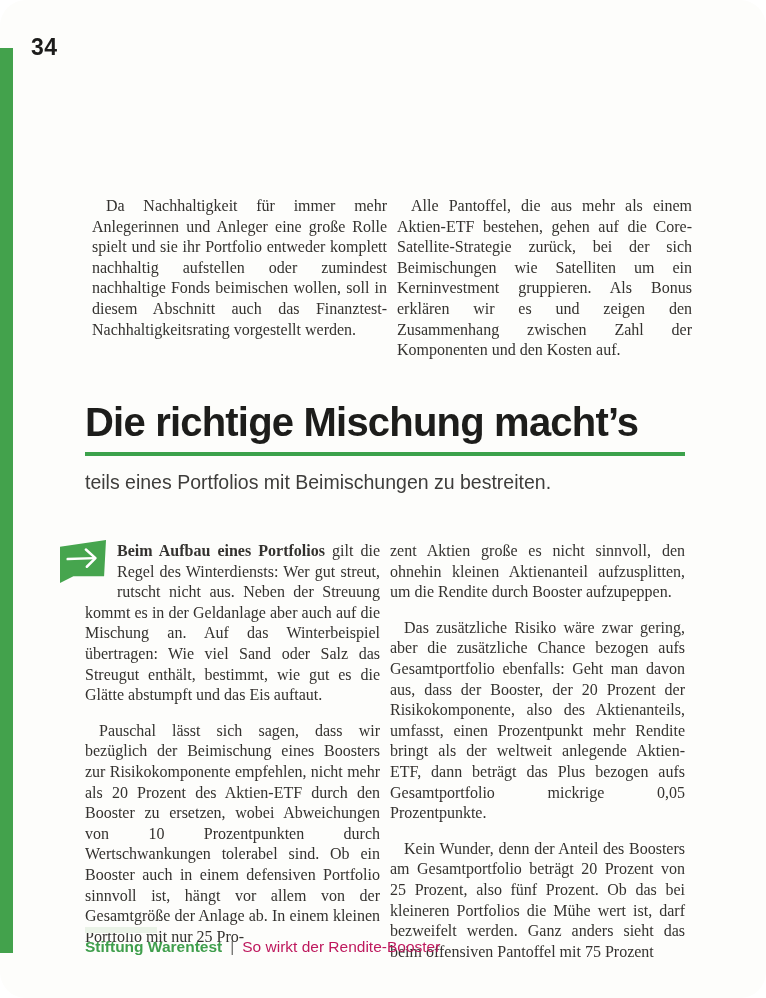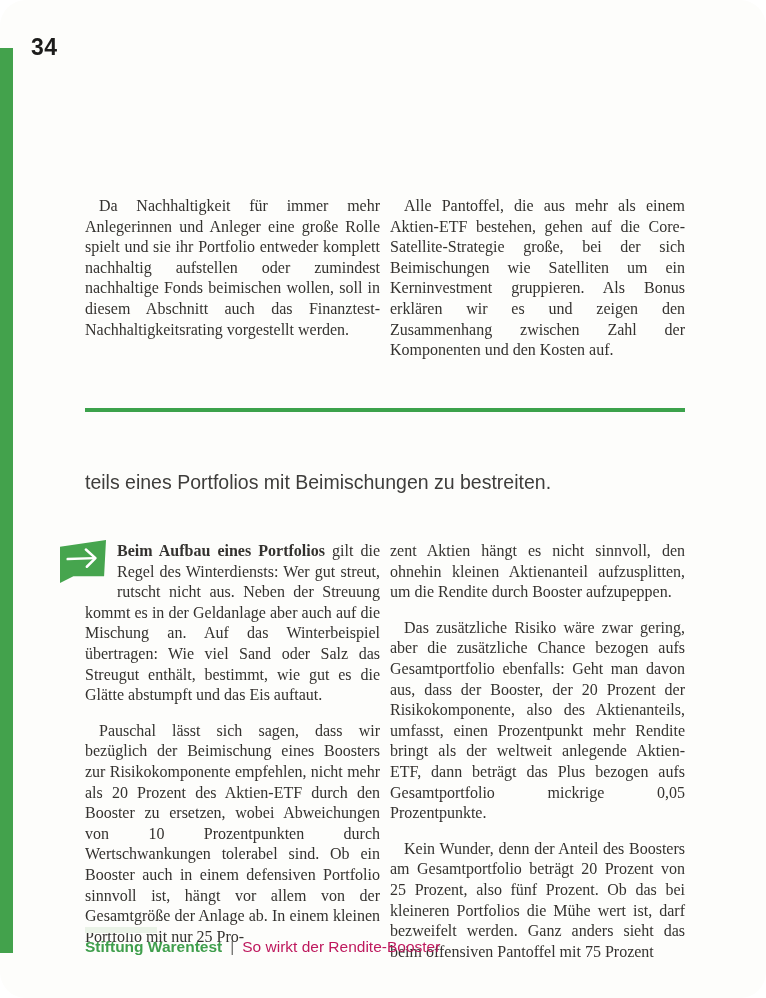--- a/index.html
+++ b/index.html
@@ -24,21 +24,21 @@
     position: absolute;
     left: 31px; top: 34px;
     font-family: "Liberation Sans", sans-serif;
     font-size: 23px;
     font-weight: 600;
     letter-spacing: 0.5px;
     color: #1c1c1b;
   }
   .intro {
     position: absolute;
-    left: 85px; top: 196px;
+    left: 92px; top: 196px;
     width: 600px;
     display: flex;
     gap: 10px;
   }
   .col { width: 295px; }
   .intro p, .bodytext p {
     margin: 0;
     font-size: 16px;
     line-height: 20.6px;
     text-align: justify;
@@ -116,46 +116,47 @@
 
   <div class="green-bar"></div>
 
   <div class="page-number">34</div>
 
   <div class="intro">
     <div class="col">
       <p class="indent">Da Nachhaltigkeit für immer mehr Anlegerinnen und Anleger eine große Rolle spielt und sie ihr Portfolio entweder komplett nachhaltig aufstellen oder zumindest nachhaltige Fonds beimischen wollen, soll in diesem Abschnitt auch das Finanztest-Nachhaltigkeitsrating vorgestellt werden.</p>
     </div>
     <div class="col">
-      <p class="indent">Alle Pantoffel, die aus mehr als einem Aktien-ETF bestehen, gehen auf die Core-Satellite-Strategie große, bei der sich Beimischungen wie Satelliten um ein Kerninvestment gruppieren. Als Bonus erklären wir es und zeigen den Zusammenhang zwischen Zahl der Komponenten und den Kosten auf.</p>
+      <p class="indent">Alle Pantoffel, die aus mehr als einem Aktien-ETF bestehen, gehen auf die Core-Satellite-Strategie zurück, bei der sich Beimischungen wie Satelliten um ein Kerninvestment gruppieren. Als Bonus erklären wir es und zeigen den Zusammenhang zwischen Zahl der Komponenten und den Kosten auf.</p>
     </div>
   </div>
 
   <div class="headline-block">
+    <h1 class="headline">Die richtige Mischung macht’s</h1>
     <div class="headline-rule"></div>
   </div>
 
   <div class="subhead">
     <div>teils eines Portfolios mit Beimischungen zu bestreiten.</div>
   </div>
 
   <div class="bodytext">
     <div class="col">
       <p>
         <svg class="arrow-flag" viewBox="0 0 52 48" xmlns="http://www.w3.org/2000/svg" aria-hidden="true">
           <polygon points="2,9 50,2 48,40 16,40 2,47" fill="#46a54e"></polygon>
           <path d="M10 22 L38 21" stroke="#ffffff" stroke-width="2.6" fill="none" stroke-linecap="round"></path>
           <path d="M29 12 L39 21 L30 30" stroke="#ffffff" stroke-width="2.6" fill="none" stroke-linecap="round" stroke-linejoin="round"></path>
         </svg><span class="lead-in">Beim Aufbau eines Portfolios</span>
         <span>gilt die Regel des Winterdiensts: Wer gut streut, rutscht nicht aus. Neben der Streuung kommt es in der Geldanlage aber auch auf die Mischung an. Auf das Winterbeispiel übertragen: Wie viel Sand oder Salz das Streugut enthält, bestimmt, wie gut es die Glätte abstumpft und das Eis auftaut.</span>
       </p>
       <p class="indent">Pauschal lässt sich sagen, dass wir bezüglich der Beimischung eines Boosters zur Risikokomponente empfehlen, nicht mehr als 20 Prozent des Aktien-ETF durch den Booster zu ersetzen, wobei Abweichungen von 10 Prozentpunkten durch Wertschwankungen tolerabel sind. Ob ein Booster auch in einem defensiven Portfolio sinnvoll ist, hängt vor allem von der Gesamtgröße der Anlage ab. In einem kleinen Portfolio mit nur 25 Pro-</p>
     </div>
     <div class="col">
-      <p>zent Aktien hängt es nicht sinnvoll, den ohnehin kleinen Aktienanteil aufzusplitten, um die Rendite durch Booster aufzupeppen.</p>
+      <p>zent Aktien große es nicht sinnvoll, den ohnehin kleinen Aktienanteil aufzusplitten, um die Rendite durch Booster aufzupeppen.</p>
       <p class="indent">Das zusätzliche Risiko wäre zwar gering, aber die zusätzliche Chance bezogen aufs Gesamtportfolio ebenfalls: Geht man davon aus, dass der Booster, der 20 Prozent der Risikokomponente, also des Aktienanteils, umfasst, einen Prozentpunkt mehr Rendite bringt als der weltweit anlegende Aktien-ETF, dann beträgt das Plus bezogen aufs Gesamtportfolio mickrige 0,05 Prozentpunkte.</p>
       <p class="indent">Kein Wunder, denn der Anteil des Boosters am Gesamtportfolio beträgt 20 Prozent von 25 Prozent, also fünf Prozent. Ob das bei kleineren Portfolios die Mühe wert ist, darf bezweifelt werden. Ganz anders sieht das beim offensiven Pantoffel mit 75 Prozent</p>
     </div>
   </div>
 
   <div class="scan-smudge"></div>
 
   <div class="footer">
     <span class="brand">Stiftung Warentest</span>
     <span class="sep">|</span>

